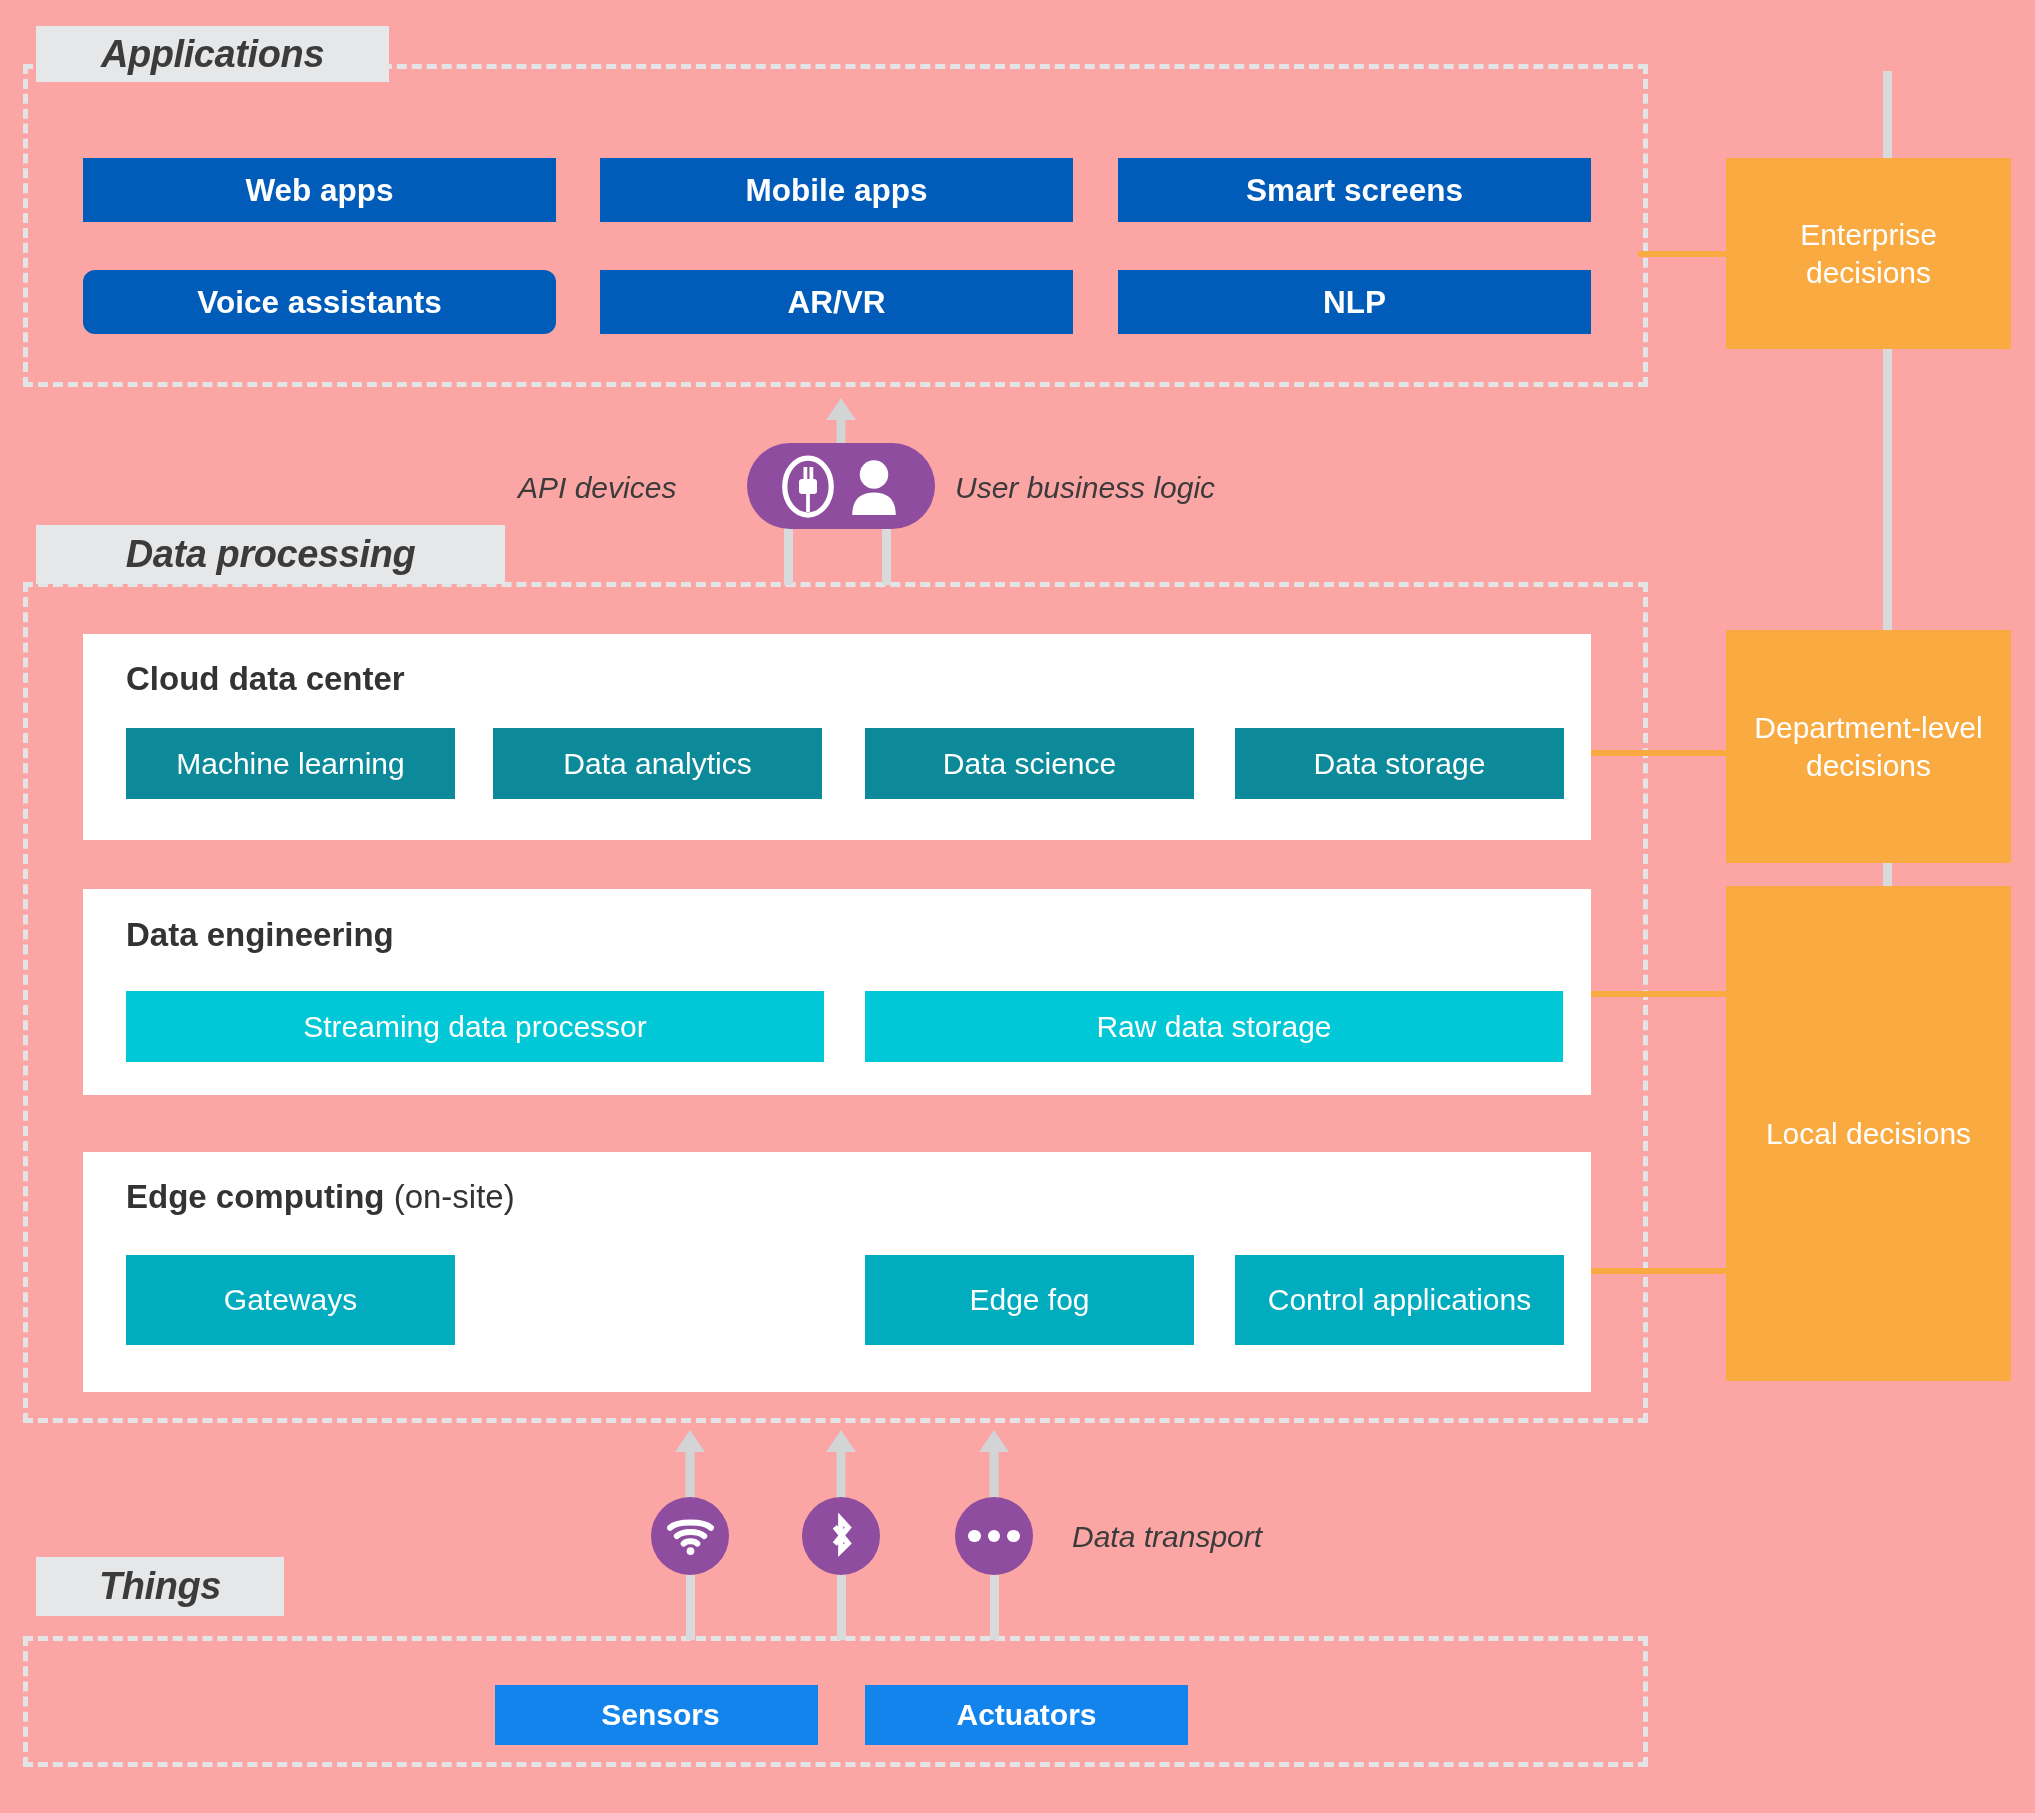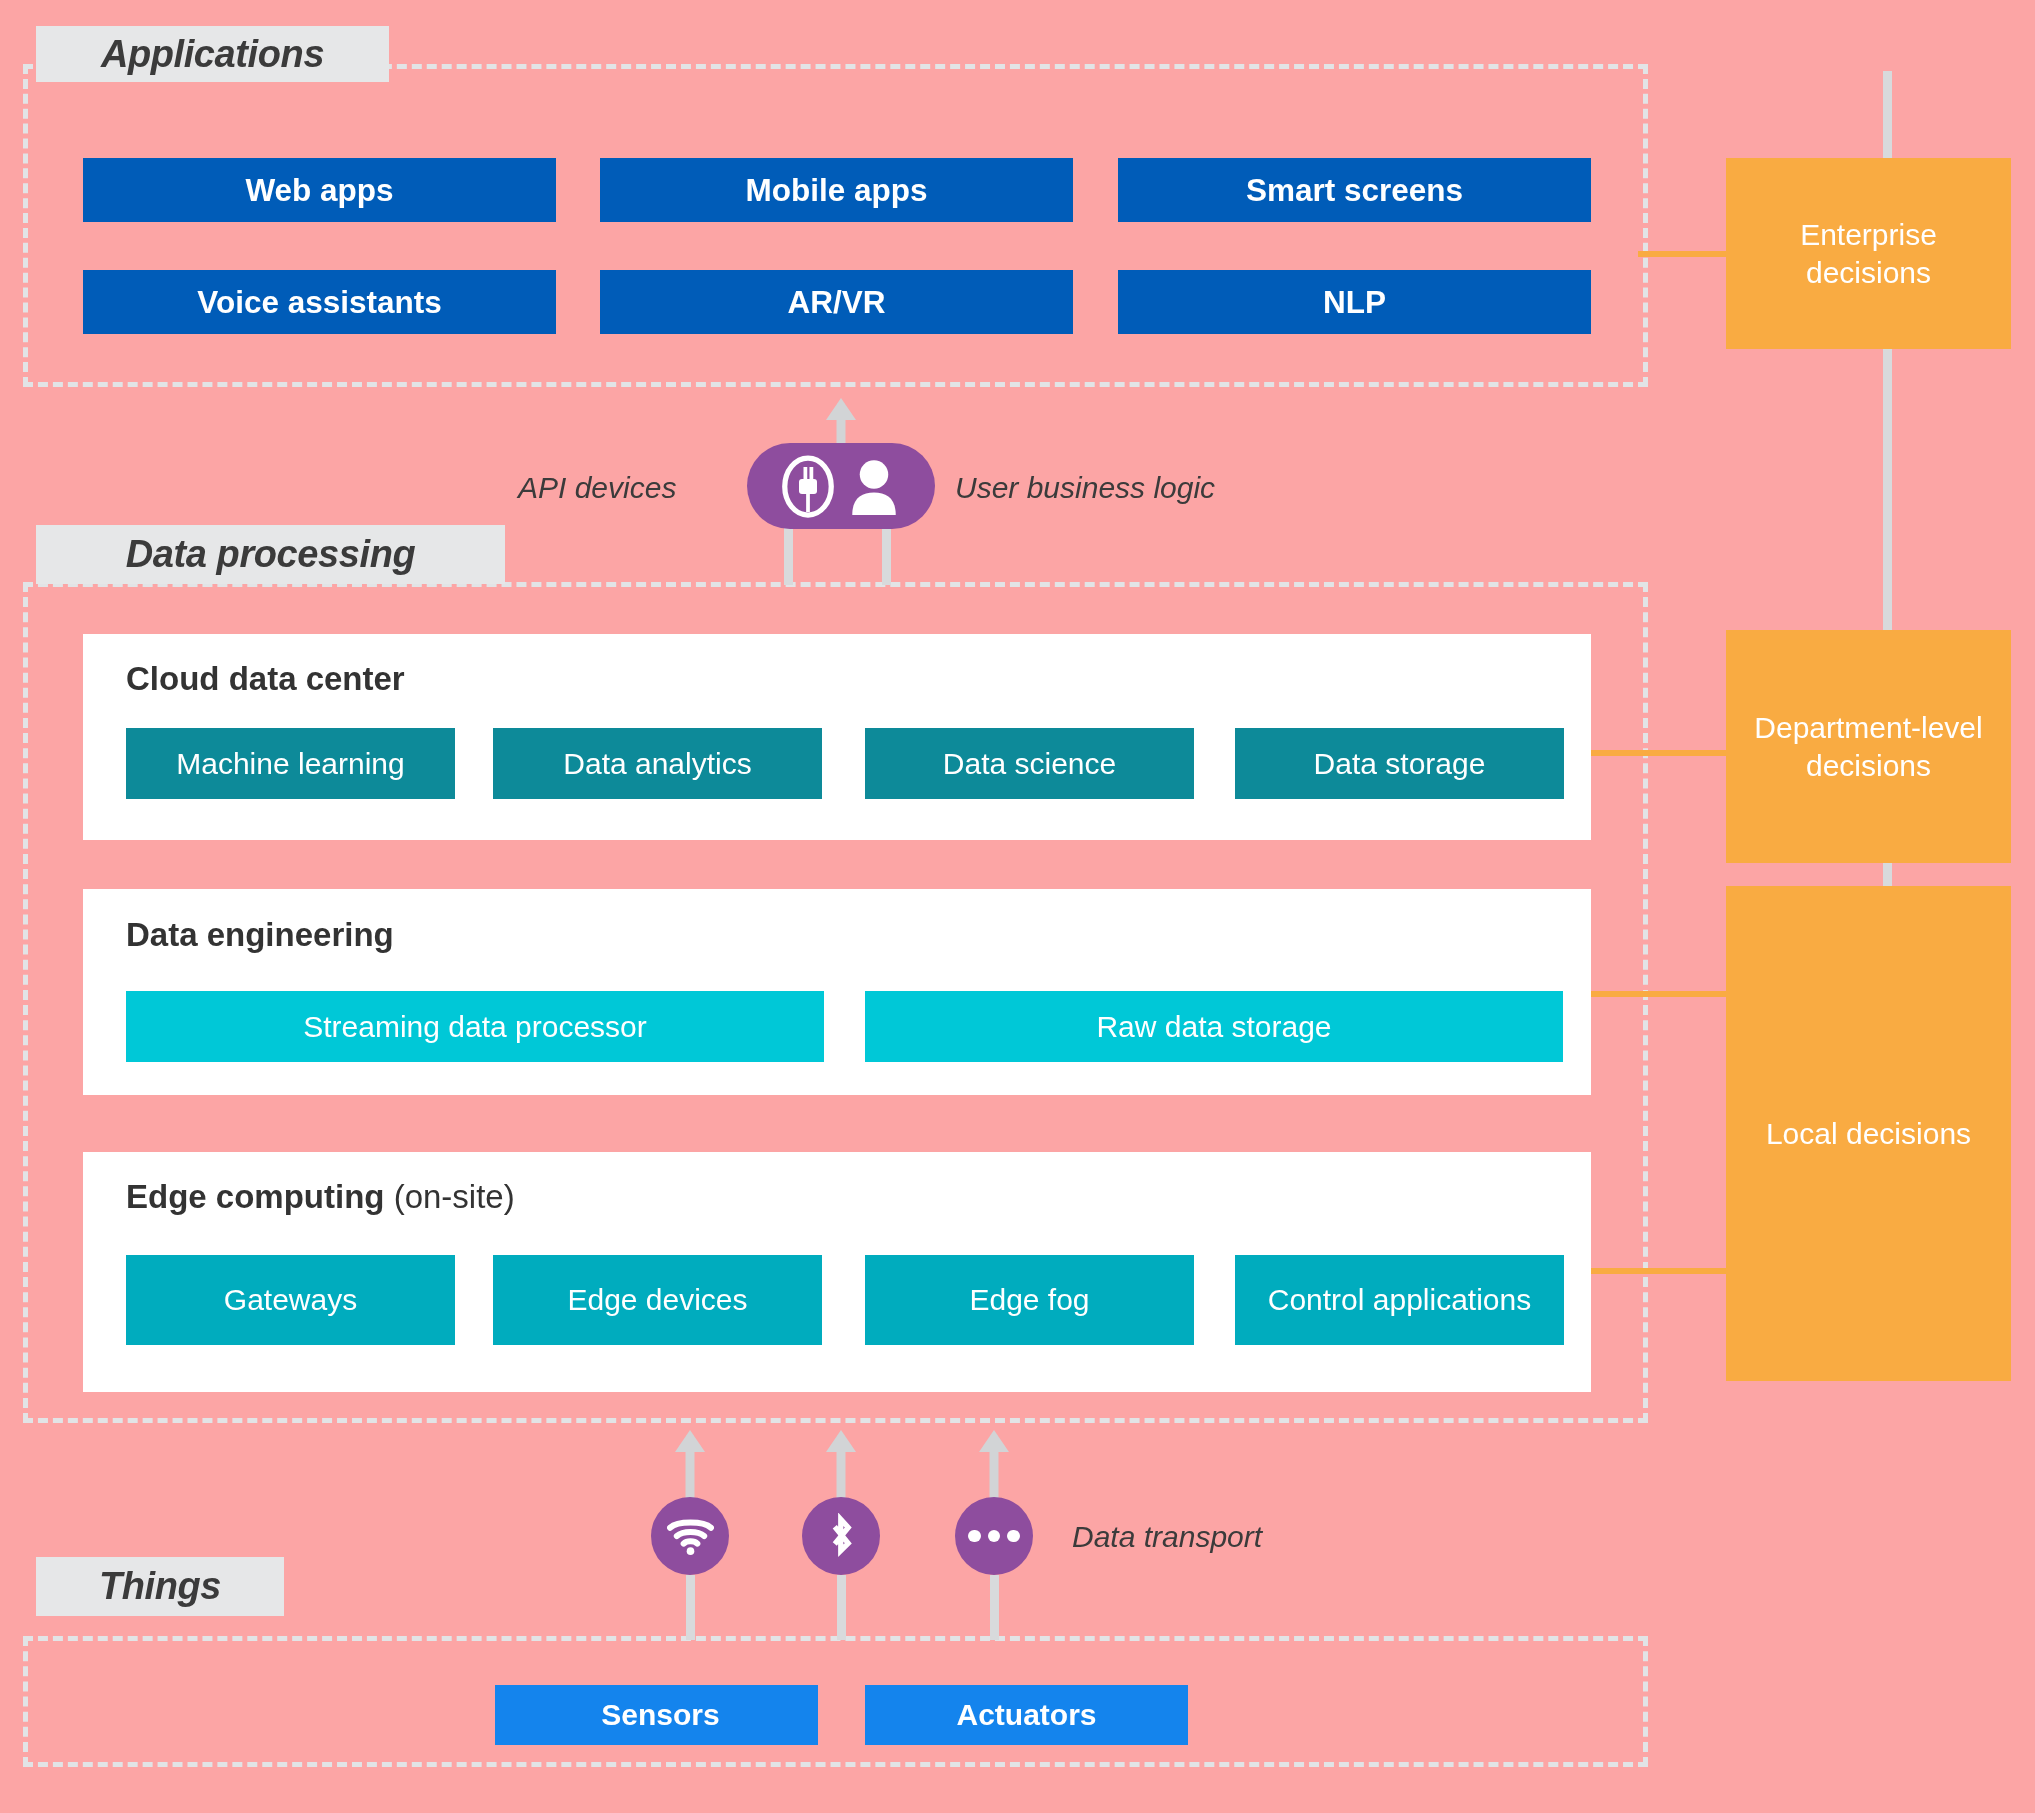--- a/index.html
+++ b/index.html
@@ -190,21 +190,21 @@
   <div class="vline-gray" style="left:1883px; top:837px; height:53px;"></div>
 
   <div class="layer-box" style="left:22.5px; top:64px; width:1625px; height:323px;"></div>
 
   <div class="layer-title" style="left:36px; top:26px; width:353px; height:56px; font-size:38px;">Applications</div>
 
   <div class="app-tile" style="left:83px; top:158px; width:473px; height:64px;">Web apps</div>
   <div class="app-tile" style="left:600px; top:158px; width:473px; height:64px;">Mobile apps</div>
   <div class="app-tile" style="left:1118px; top:158px; width:473px; height:64px;">Smart screens</div>
 
-  <div class="app-tile" style="left:83px; top:270px; width:473px; height:64px;">Voice assistants</div>
+  <div class="app-tile" style="left:83px; top:270px; width:473px; height:64px;border-radius:12px;">Voice assistants</div>
   <div class="app-tile" style="left:600px; top:270px; width:473px; height:64px;">AR/VR</div>
   <div class="app-tile" style="left:1118px; top:270px; width:473px; height:64px;">NLP</div>
 
   <div class="arrow-up" style="left:826px; top:398px; width:30px; height:83px;">
     <div class="head"></div>
     <div class="shaft" style="top:21px; height:62px;"></div>
   </div>
 
   <div class="vline-gray" style="left:784px; top:525px; height:60px;"></div>
   <div class="vline-gray" style="left:882px; top:525px; height:60px;"></div>
@@ -246,21 +246,20 @@
     <span>Data engineering</span><span class="light"></span>
   </div>
   <div class="tile cyan" style="left:126px; top:991px; width:698px; height:71px;">Streaming data processor</div>
   <div class="tile cyan" style="left:865px; top:991px; width:698px; height:71px;">Raw data storage</div>
 
   <div class="white-card" style="left:83px; top:1152px; width:1508px; height:240px;"></div>
   <div class="card-heading" style="left:126px; top:1178px;">
     <span>Edge computing</span><span class="light"> (on-site)</span>
   </div>
   <div class="tile edgeteal" style="left:126px; top:1255px; width:329px; height:90px;">Gateways</div>
-  <div class="tile edgeteal" style="left:493px; top:1255px; width:329px; height:90px;">Edge devices</div>
   <div class="tile edgeteal" style="left:865px; top:1255px; width:329px; height:90px;">Edge fog</div>
   <div class="tile edgeteal" style="left:1235px; top:1255px; width:329px; height:90px; padding:0 22.5px;">Control applications</div>
 
   <div class="arrow-up" style="left:675px; top:1430px; width:30px; height:75px;">
     <div class="head"></div>
     <div class="shaft" style="top:21px; height:54px;"></div>
   </div>
   <div class="arrow-up" style="left:826px; top:1430px; width:30px; height:75px;">
     <div class="head"></div>
     <div class="shaft" style="top:21px; height:54px;"></div>

